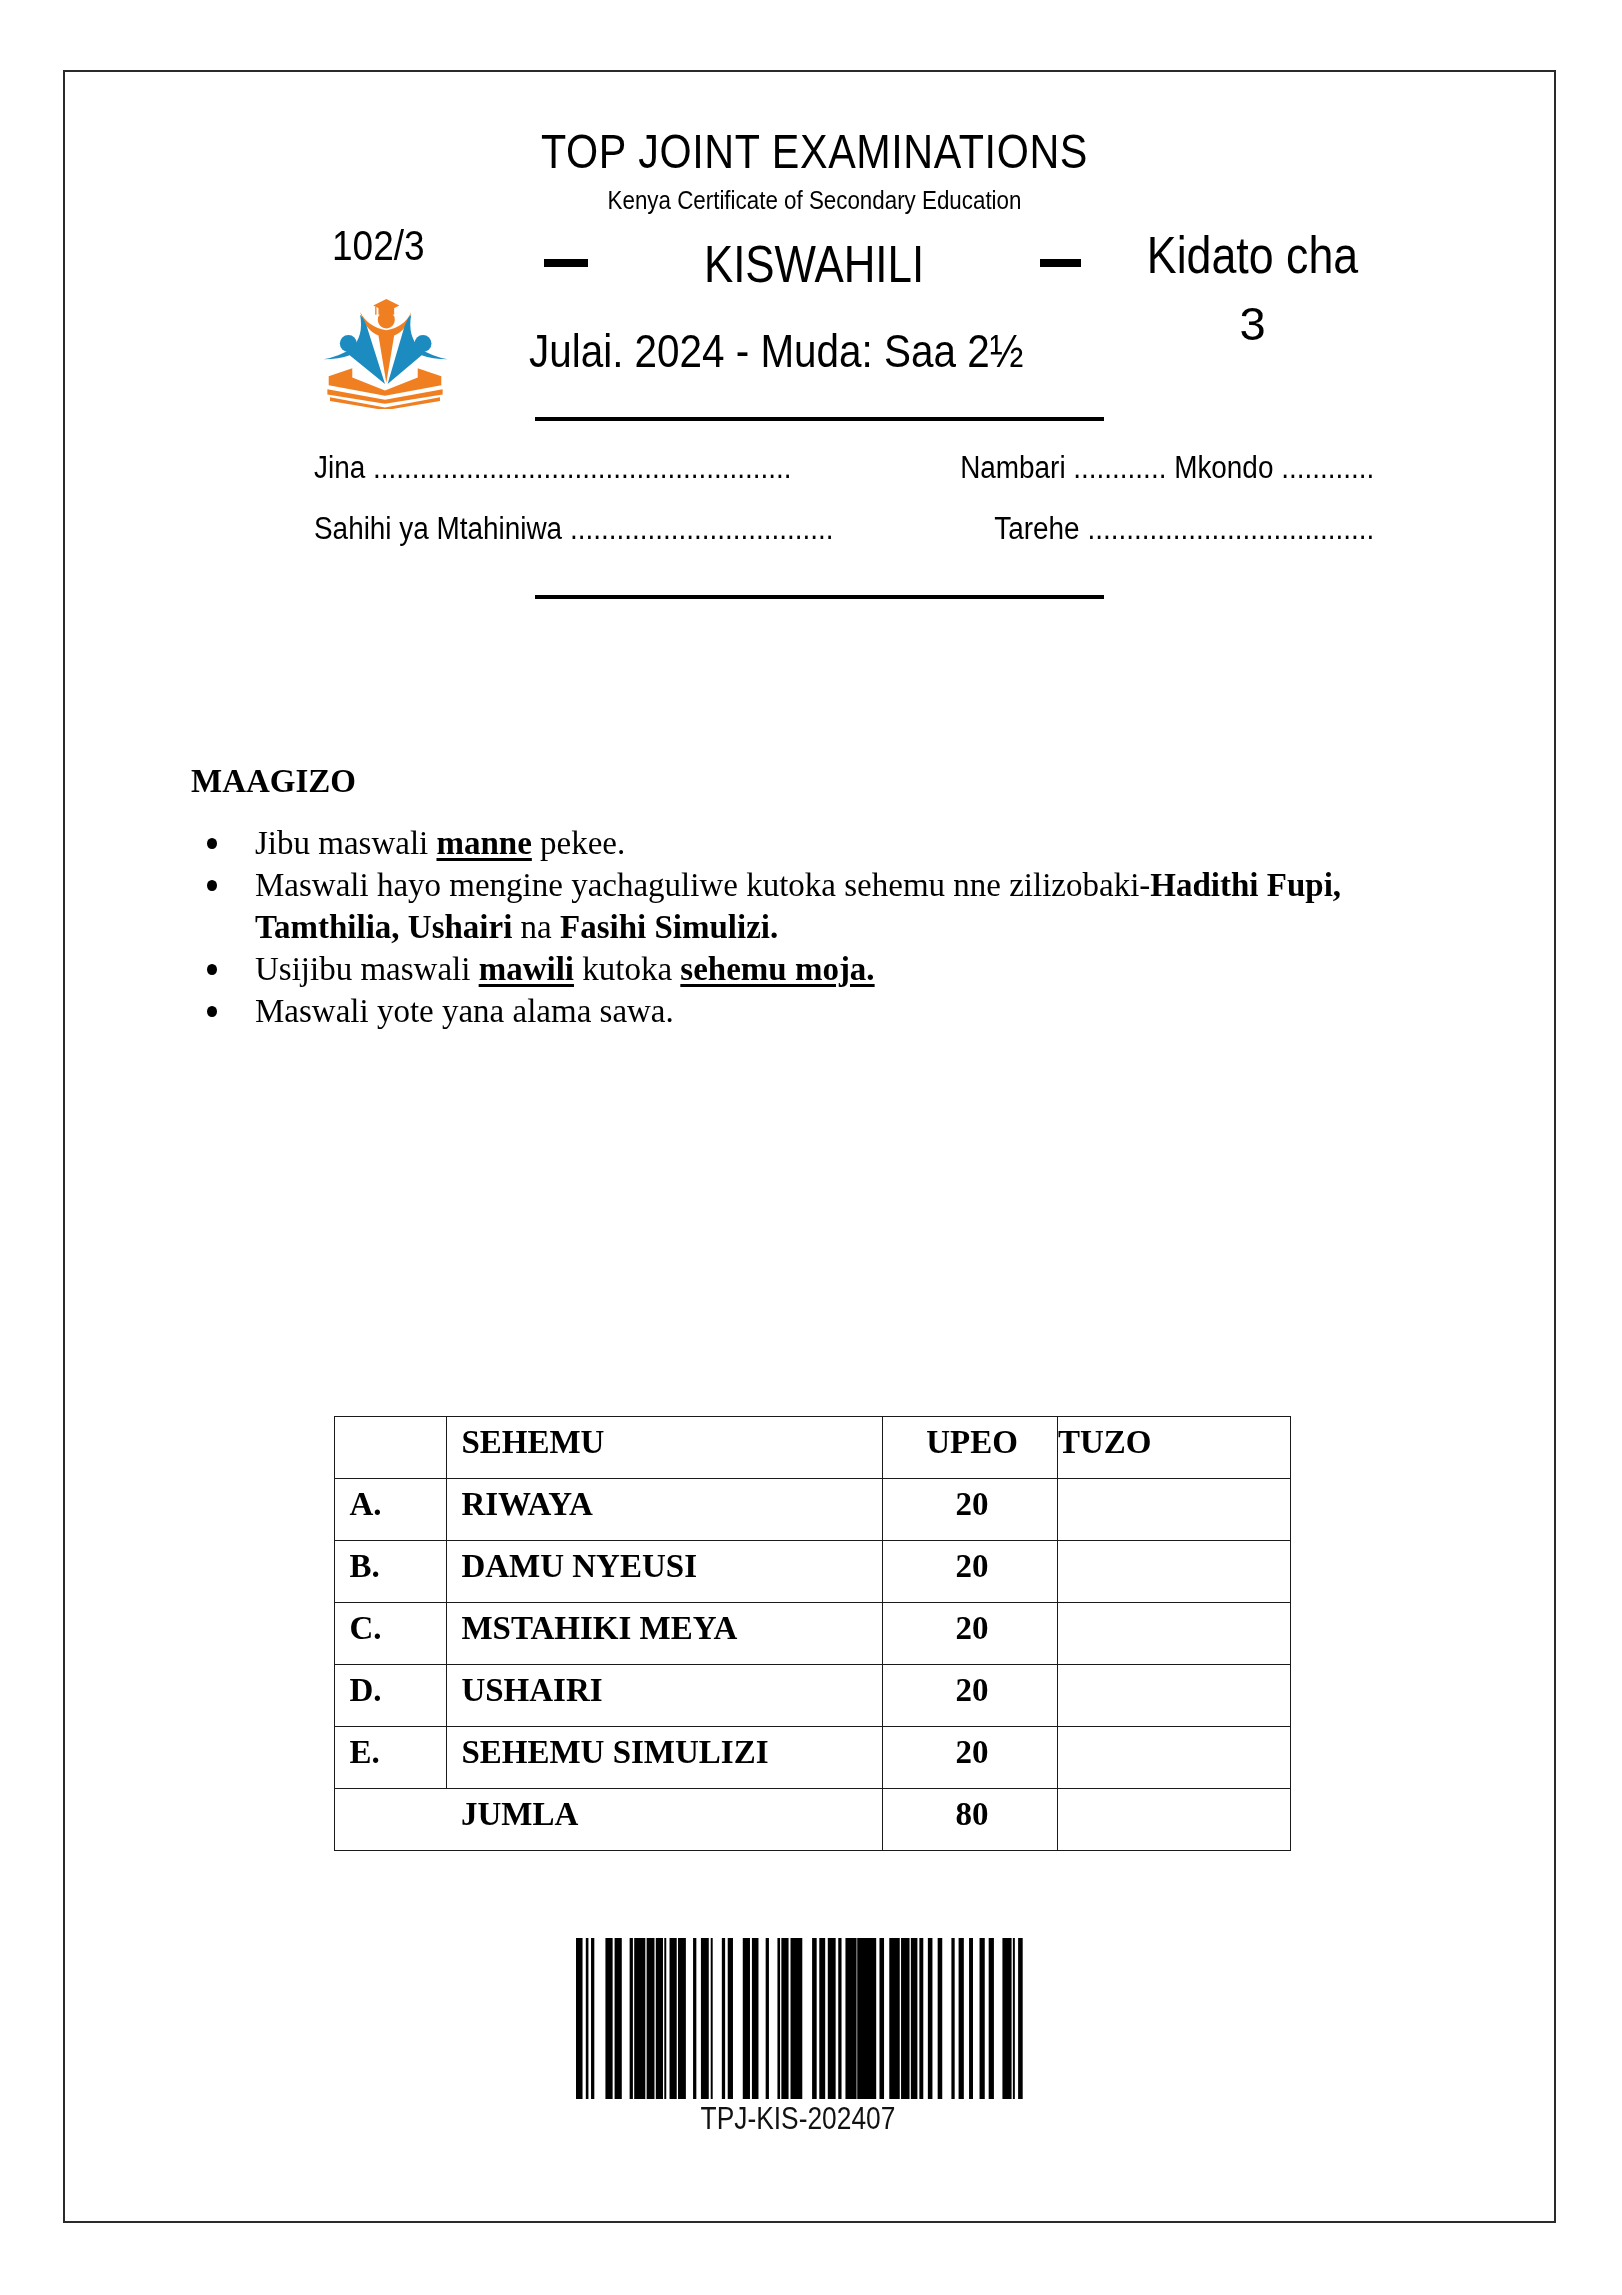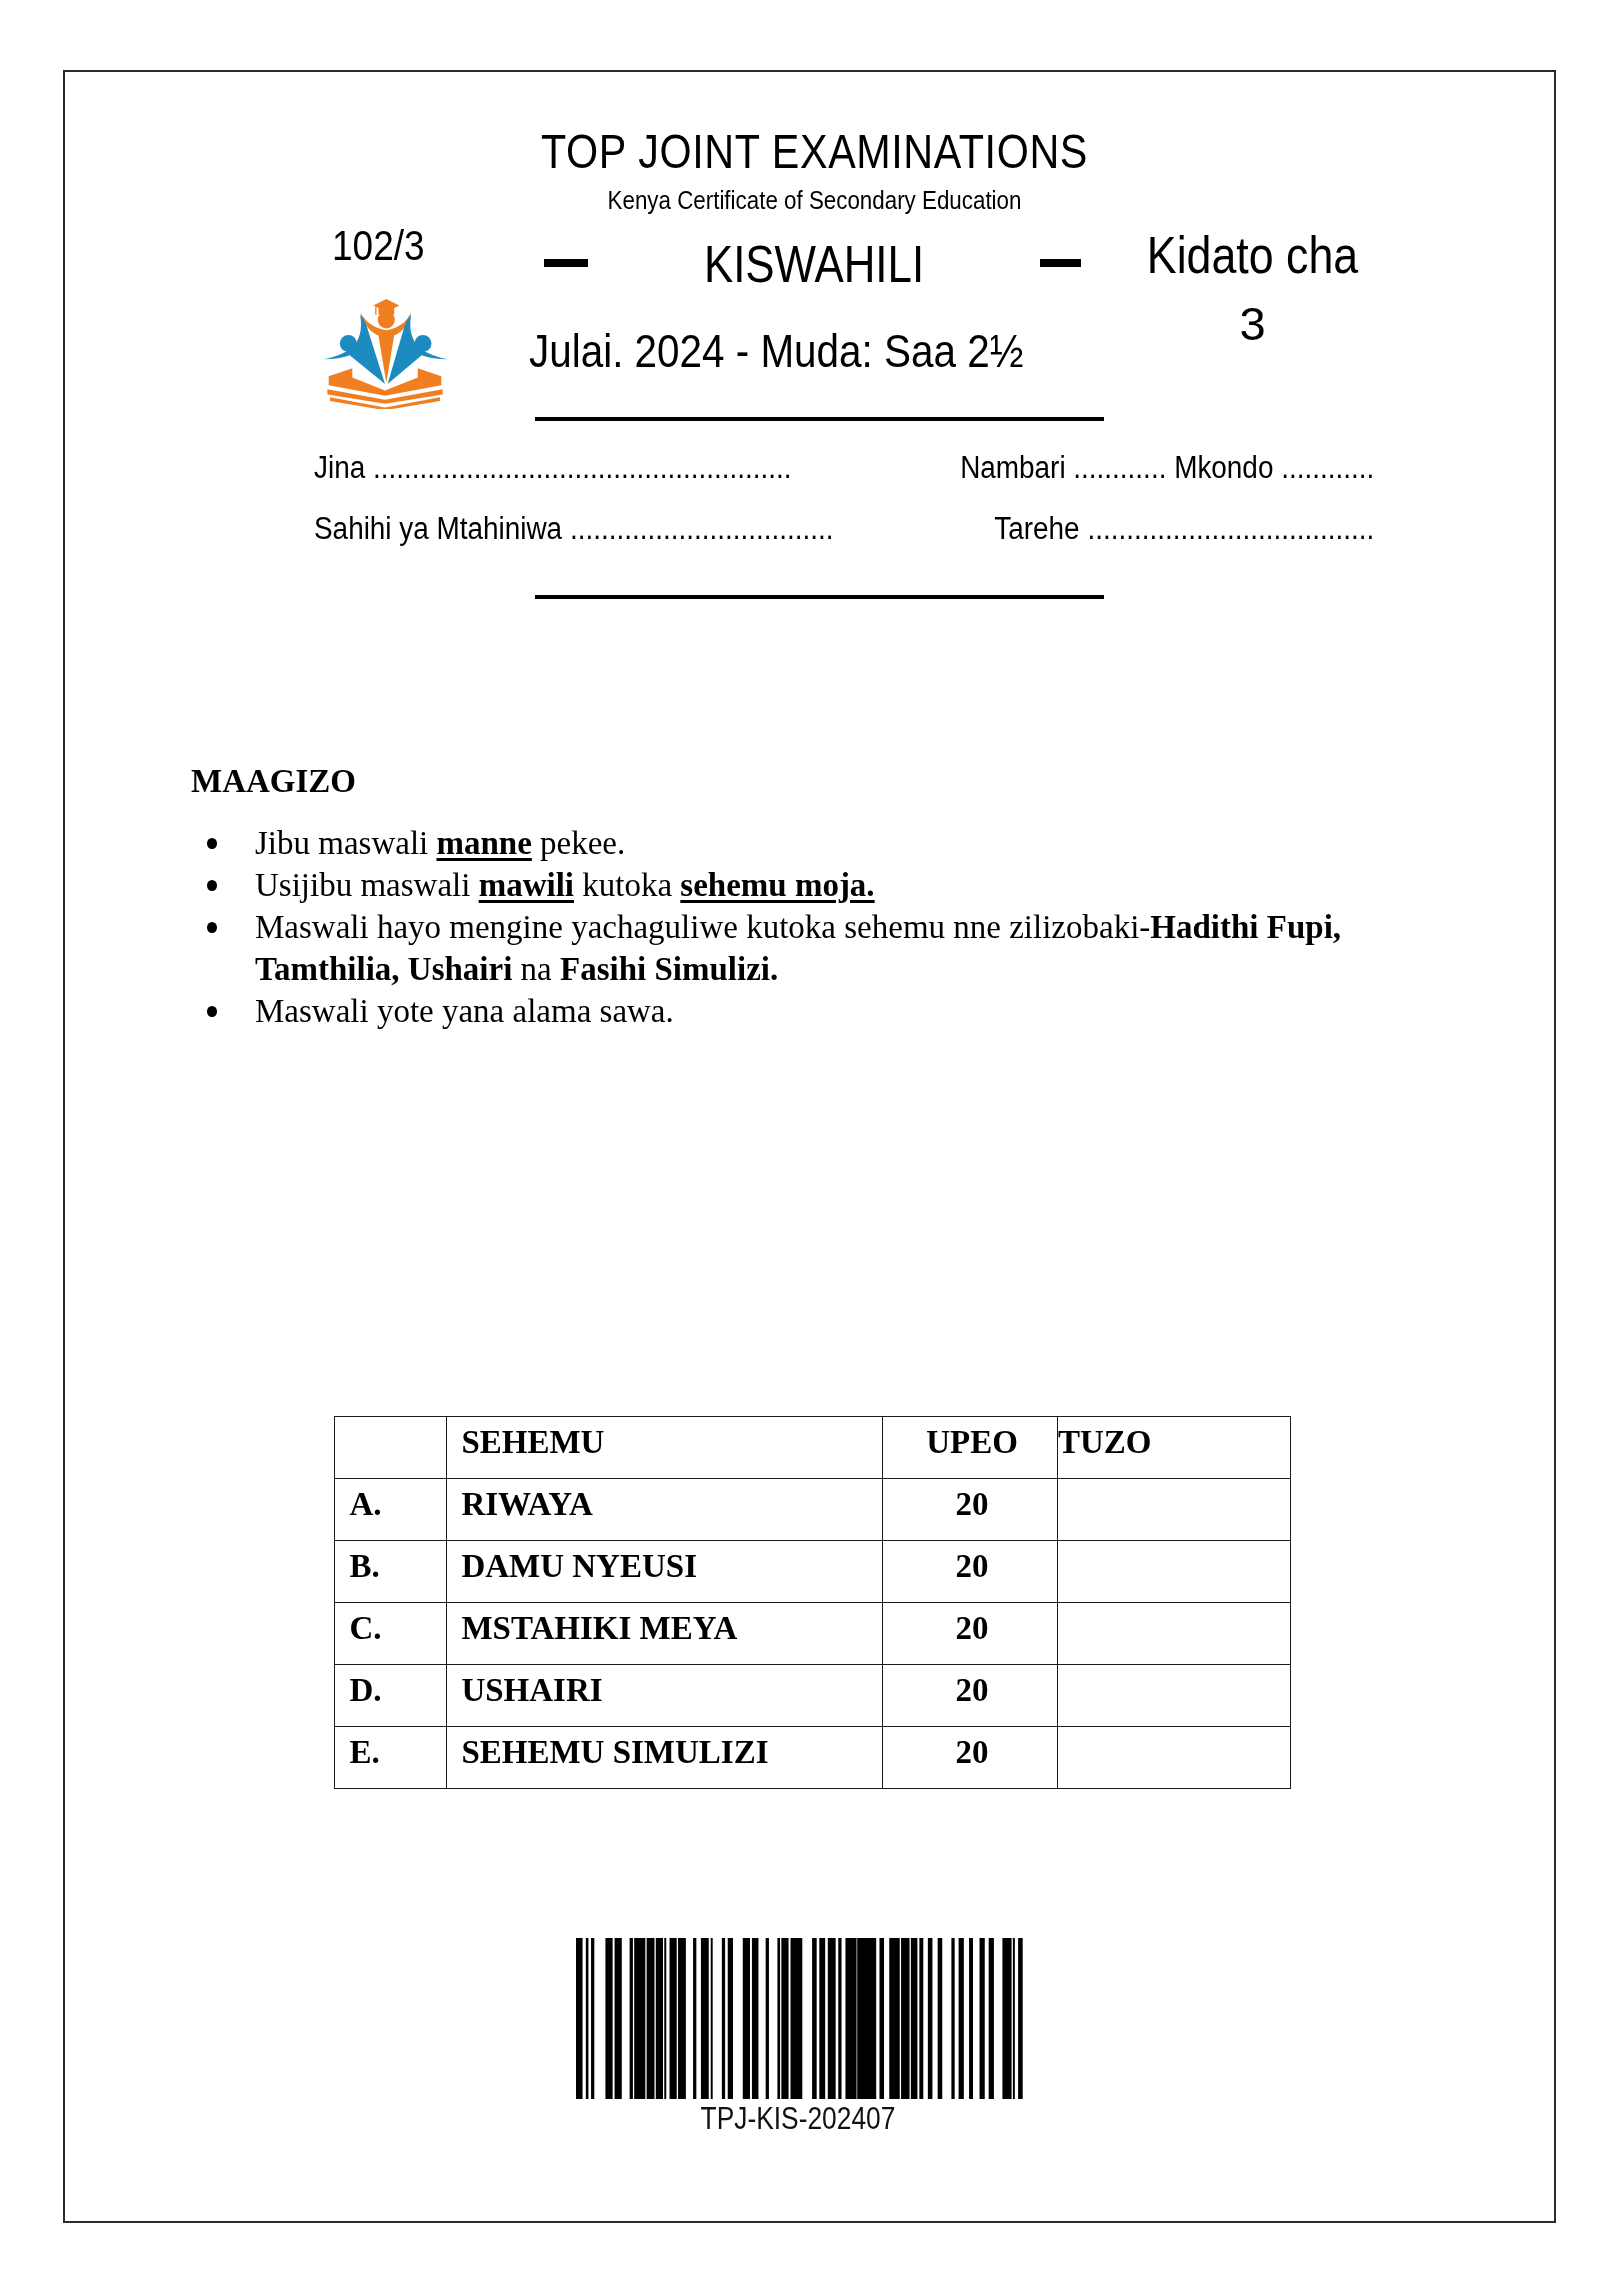--- a/index.html
+++ b/index.html
@@ -181,22 +181,22 @@
   <span>
     <span>Tarehe</span>
     <span>.....................................</span>
   </span>
 </div>
 <div class="abs hdr-rule" style="top:595px;"></div>
 
 <div class="abs serif maagizo">MAAGIZO</div>
 <ul class="abs serif instr" id="instr-list">
     <li><span class="bullet"></span><span>Jibu maswali </span><span style="font-weight: bold; text-decoration: underline 2.6px; text-underline-offset: 3.9px;">manne</span><span> pekee.</span></li>
+    <li><span class="bullet"></span><span>Maswali hayo mengine yachaguliwe kutoka sehemu nne zilizobaki-</span><span style="font-weight: bold;">Hadithi Fupi,</span><br><span style="font-weight: bold;">Tamthilia, Ushairi</span><span> na </span><span style="font-weight: bold;">Fasihi Simulizi.</span></li>
     <li><span class="bullet"></span><span>Usijibu maswali </span><span style="font-weight: bold; text-decoration: underline 2.6px; text-underline-offset: 3.9px;">mawili</span><span> kutoka </span><span style="font-weight: bold; text-decoration: underline 2.6px; text-underline-offset: 3.9px;">sehemu moja.</span></li>
-    <li><span class="bullet"></span><span>Maswali hayo mengine yachaguliwe kutoka sehemu nne zilizobaki-</span><span style="font-weight: bold;">Hadithi Fupi,</span><br><span style="font-weight: bold;">Tamthilia, Ushairi</span><span> na </span><span style="font-weight: bold;">Fasihi Simulizi.</span></li>
     <li><span class="bullet"></span><span>Maswali yote yana alama sawa.</span></li>
   </ul>
 
 <table class="abs serif score-table">
   <tbody id="score-body">
     <tr>
       <td class="c-letter"></td>
       <td class="c-section">SEHEMU</td>
       <td class="c-max">UPEO</td>
       <td class="c-award">TUZO</td>
@@ -222,20 +222,25 @@
     <tr>
       <td class="c-letter">D.</td>
       <td class="c-section">USHAIRI</td>
       <td class="c-max">20</td>
       <td class="c-award"></td>
     </tr>
     <tr>
       <td class="c-letter">E.</td>
       <td class="c-section">SEHEMU SIMULIZI</td>
       <td class="c-max">20</td>
+      <td class="c-award"></td>
+    </tr>
+    <tr>
+      <td colspan="2" style="padding-left:126px;">JUMLA</td>
+      <td class="c-max">80</td>
       <td class="c-award"></td>
     </tr>
   </tbody>
 </table>
 
 <svg class="abs barcode" id="barcode-svg" viewBox="0 0 685 246" preserveAspectRatio="none">
     <rect x="0" y="0" width="10" height="246" fill="#000"></rect>
     <rect x="15" y="0" width="4" height="246" fill="#000"></rect>
     <rect x="23" y="0" width="5" height="246" fill="#000"></rect>
     <rect x="45" y="0" width="11" height="246" fill="#000"></rect>

